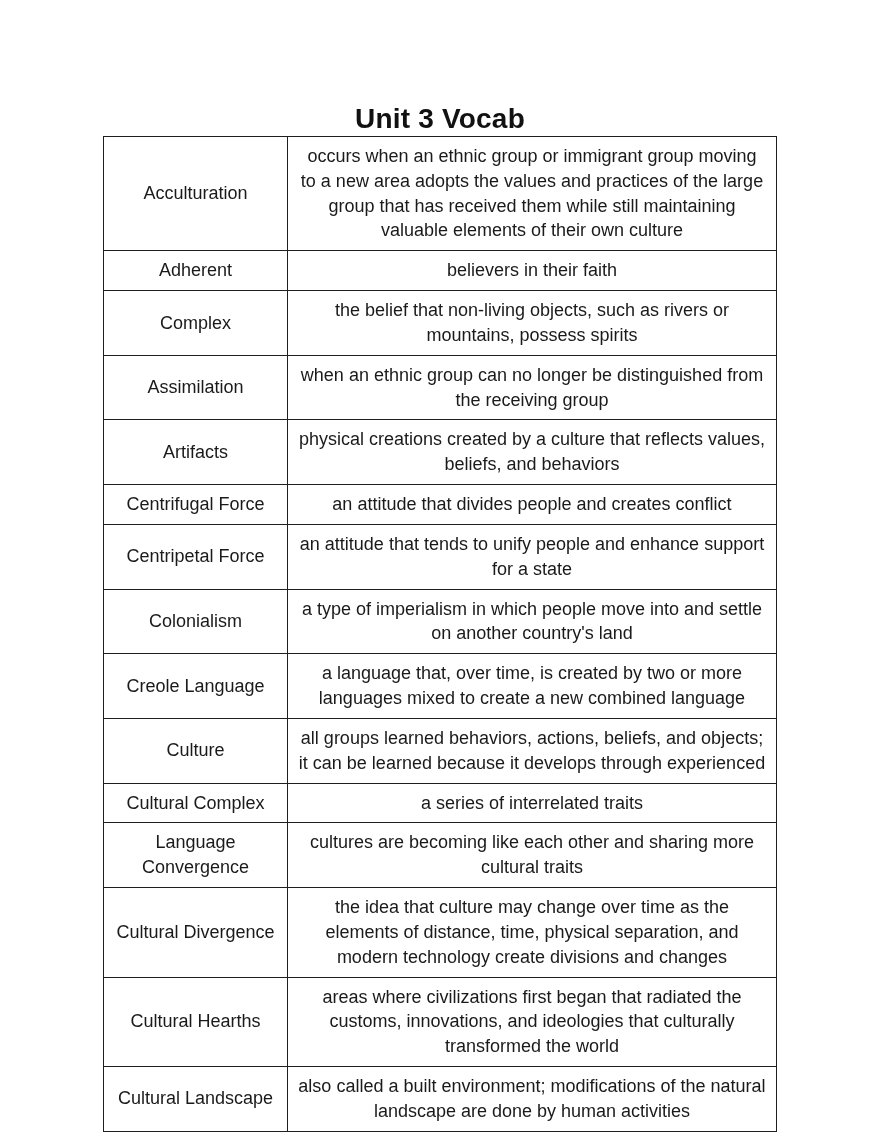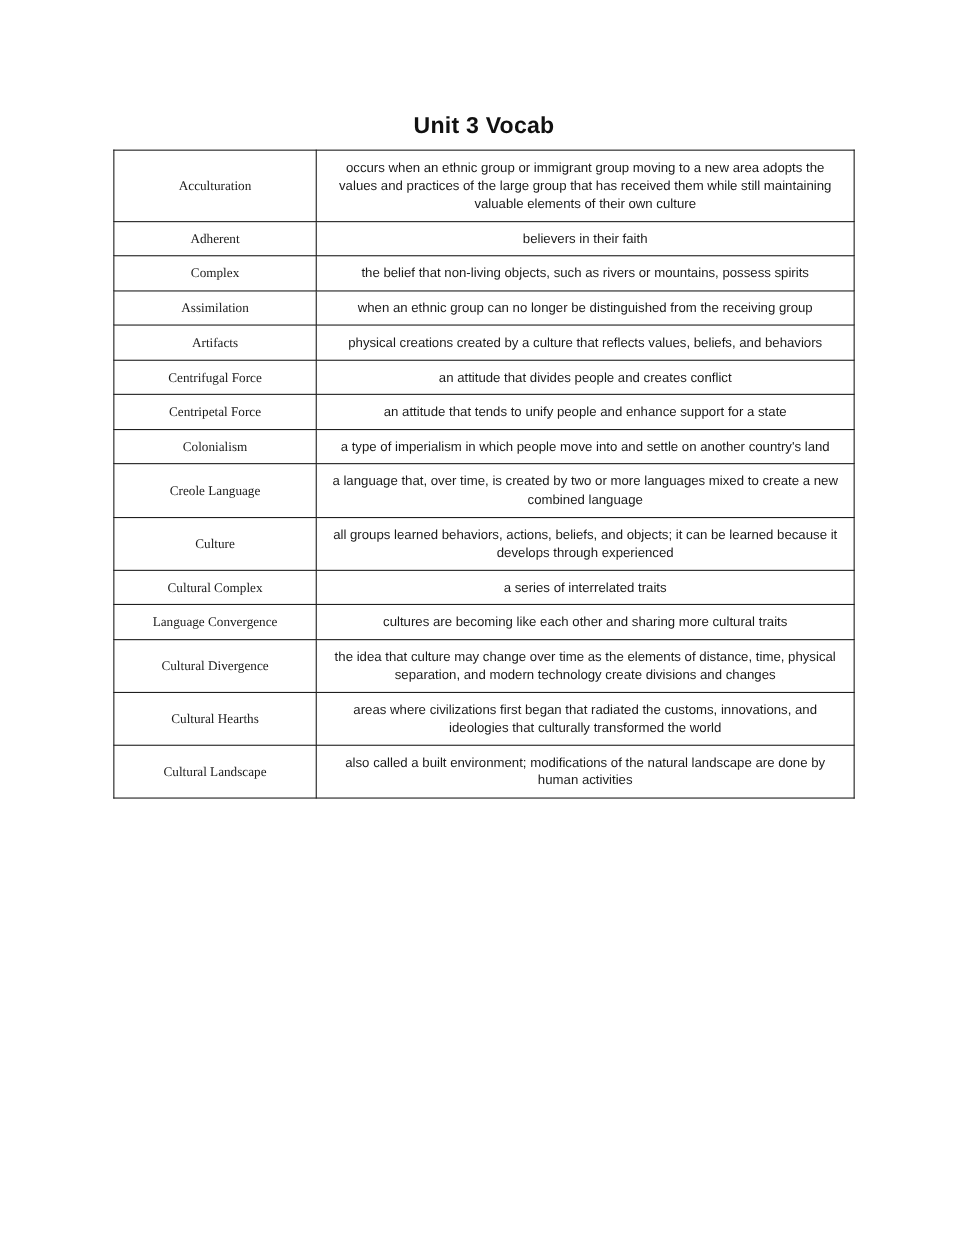--- a/index.html
+++ b/index.html
@@ -19,47 +19,46 @@
     height: 1139px;
     background: #ffffff;
     position: relative;
   }
   .doc-title {
     position: absolute;
     top: 103px;
     left: 0;
     width: 880px;
     text-align: center;
-    font-size: 21px;
+    font-size: 28px;
     font-weight: 600;
     letter-spacing: 0.2px;
     color: #111111;
   }
   table.vocab {
     position: absolute;
     top: 136px;
     left: 103px;
     width: 674px;
     border-collapse: collapse;
     table-layout: fixed;
   }
   table.vocab td {
     border: 1.6px solid #1f1f1f;
-    font-size: 12px;
+    font-size: 18px;
     line-height: 1.38;
     vertical-align: middle;
     text-align: center;
     padding: 7px 10px;
     color: #1a1a1a;
     word-wrap: break-word;
   }
   table.vocab td.term {
     width: 163px;
     font-weight: 400;
-    font-family: Liberation Serif, serif;
   }
   table.vocab td.def {
     white-space: pre-line;
   }
 </style>
 </head>
 <body>
 
 <div class="page">
   <div class="doc-title">Unit 3 Vocab</div>

